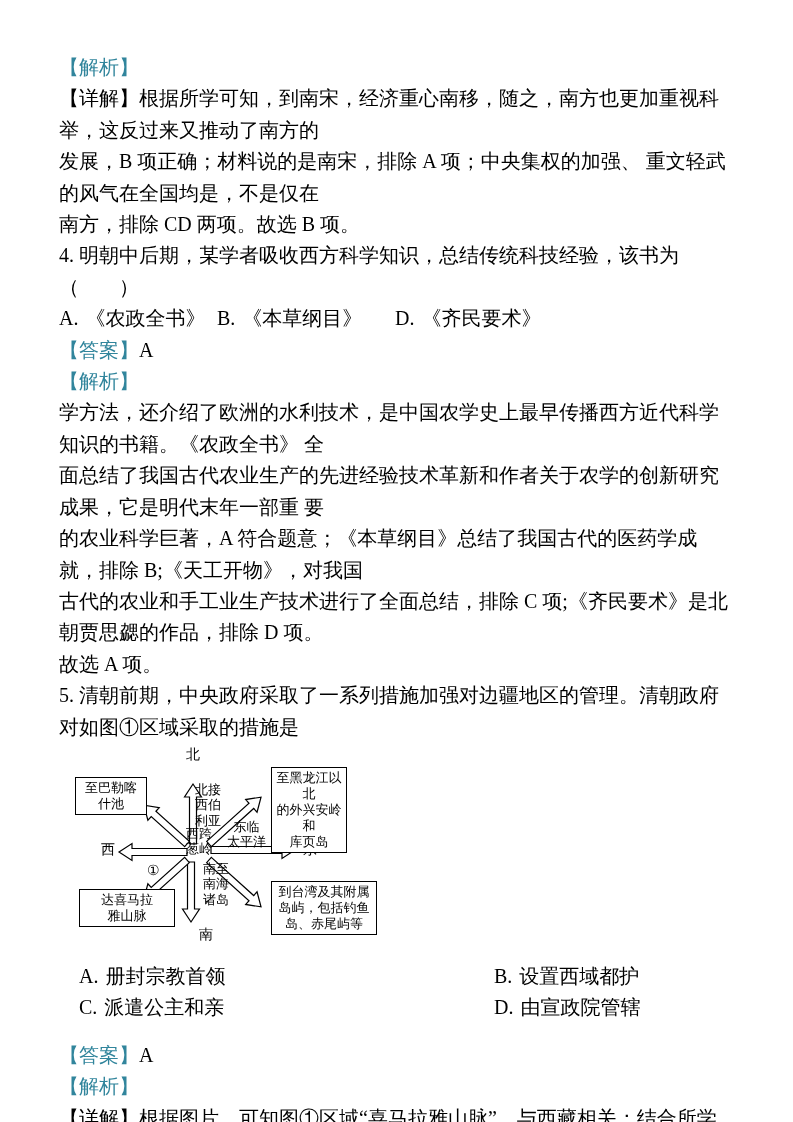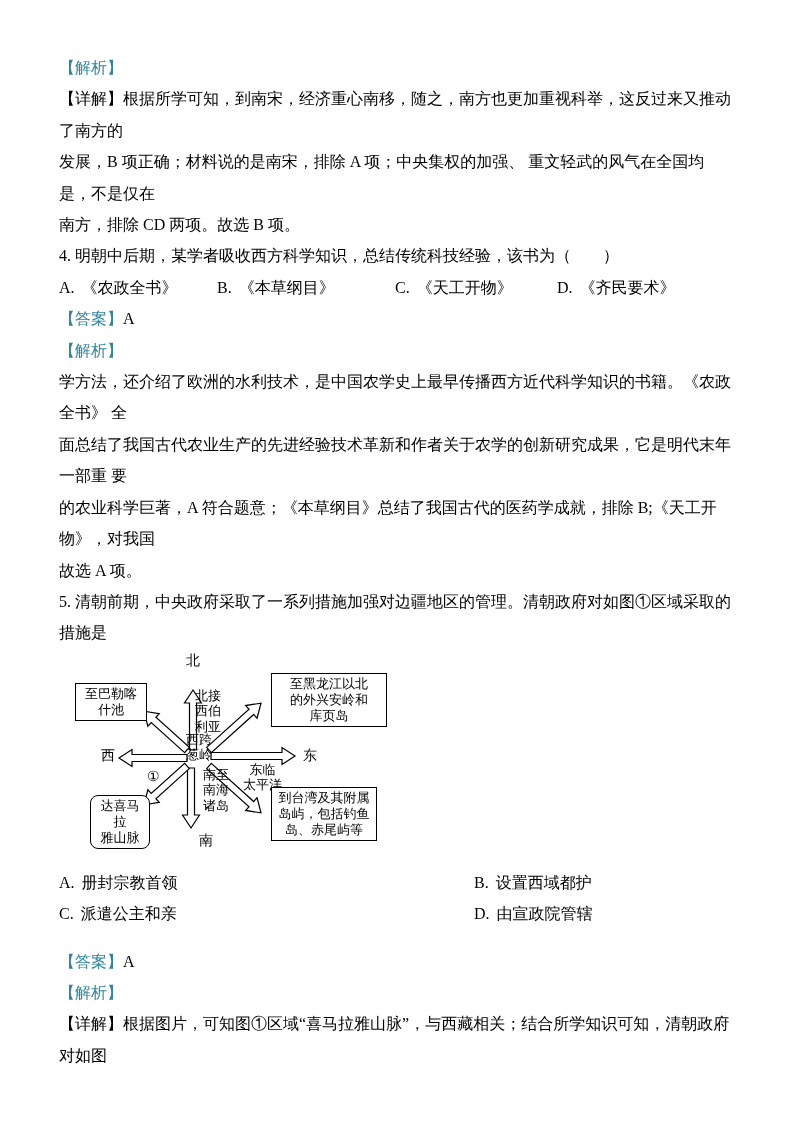--- a/index.html
+++ b/index.html
@@ -7,34 +7,34 @@
   .page {
     position:relative;
     width:793px; height:1122px;
     background:#ffffff;
     color:#000000;
     font-family:"Liberation Serif","DejaVu Serif",serif;
     padding:52px 58px 0 59px;
     overflow:hidden;
   }
   .line {
-    font-size:16px;
+    font-size:20px;
     line-height:31.4px;
     white-space:pre-wrap;
   }
   .marker { color:#31859C; }
   .answer-letter { color:#000; }
 
   
   .options-4 { display:flex; }
   .options-4 .opt { display:inline-block; }
   .options-4 .opt:nth-child(1){ width:158px; }
   .options-4 .opt:nth-child(2){ width:178px; }
   .options-4 .opt:nth-child(3){ width:162px; }
-  .options-5 { display:flex; }
+  .options-5 { display:flex;margin-left:20px; }
   .options-5 .opt:nth-child(1){ width:415px; }
   .opt-label { margin-right:7px; }
 
   .mt16 { margin-top:16px; }
 
   
   .diagram {
     position:relative;
     width:430px; height:202px;
     margin:6px 0 10px 16px;
@@ -57,49 +57,49 @@
     white-space:pre-line;
     background:#fff;
   }
   .dg-north  { left:111px; top:-2px; }
   .dg-south  { left:124px; top:178px; }
   .dg-west   { left:26px;  top:93px; }
   .dg-east   { left:228px; top:93px; }
   .dg-ninner { left:120px; top:33px; }
   .dg-sinner { left:128px; top:112px; }
   .dg-winner { left:86px;  top:77px;margin-left:25px; }
-  .dg-einner { left:168px; top:70px;margin-top:37px; }
+  .dg-einner { left:152px; top:70px; }
   .dg-circle { left:72px;  top:114px; font-size:14px; }
   .dg-nw { left:0;    top:28px;  width:72px; }
-  .dg-ne { left:196px; top:18px;  width:116px; }
-  .dg-sw { left:15px;    top:140px; width:60px;border-radius:8px; }
+  .dg-ne { left:196px; top:18px;  width:76px; }
+  .dg-sw { left:4px;    top:140px; width:96px; }
   .dg-se { left:196px; top:132px; width:106px; }
 </style>
 </head>
 <body>
 
 <div class="page">
 
   <div class="line marker">【解析】</div>
   <div class="line">【详解】根据所学可知，到南宋，经济重心南移，随之，南方也更加重视科举，这反过来又推动了南方的</div>
   <div class="line">发展，B 项正确；材料说的是南宋，排除 A 项；中央集权的加强、 重文轻武的风气在全国均是，不是仅在</div>
   <div class="line">南方，排除 CD 两项。故选 B 项。</div>
 
   <div class="line">4. 明朝中后期，某学者吸收西方科学知识，总结传统科技经验，该书为（　　）</div>
   <div class="line options-4">
     <span class="opt"><span class="opt-label">A.</span><span>《农政全书》</span></span>
     <span class="opt"><span class="opt-label">B.</span><span>《本草纲目》</span></span>
-    <span class="opt"><span class="opt-label">C.</span><span>《天工开物》</span></span>
     <span class="opt"><span class="opt-label">D.</span><span>《齐民要术》</span></span>
   </div>
   <div class="line"><span class="marker">【答案】</span><span class="answer-letter">A</span></div>
   <div class="line marker">【解析】</div>
   <div class="line">学方法，还介绍了欧洲的水利技术，是中国农学史上最早传播西方近代科学知识的书籍。《农政全书》 全</div>
   <div class="line">面总结了我国古代农业生产的先进经验技术革新和作者关于农学的创新研究成果，它是明代末年一部重 要</div>
   <div class="line">的农业科学巨著，A 符合题意；《本草纲目》总结了我国古代的医药学成就，排除 B;《天工开物》，对我国</div>
+  <div class="line">古代的农业和手工业生产技术进行了全面总结，排除 C 项;《齐民要术》是北朝贾思勰的作品，排除 D 项。</div>
   <div class="line">故选 A 项。</div>
 
   <div class="line">5. 清朝前期，中央政府采取了一系列措施加强对边疆地区的管理。清朝政府对如图①区域采取的措施是</div>
 
   <div class="diagram">
     <svg width="430" height="202" viewBox="0 0 430 202">
       <g fill="#ffffff" stroke="#000000" stroke-width="1.2" stroke-linejoin="miter">
 
         <polygon points="0,-3.5 47,-3.5 47,-8.5 60,0 47,8.5 47,3.5 0,3.5" transform="translate(118,95) rotate(-90)"></polygon>
 

